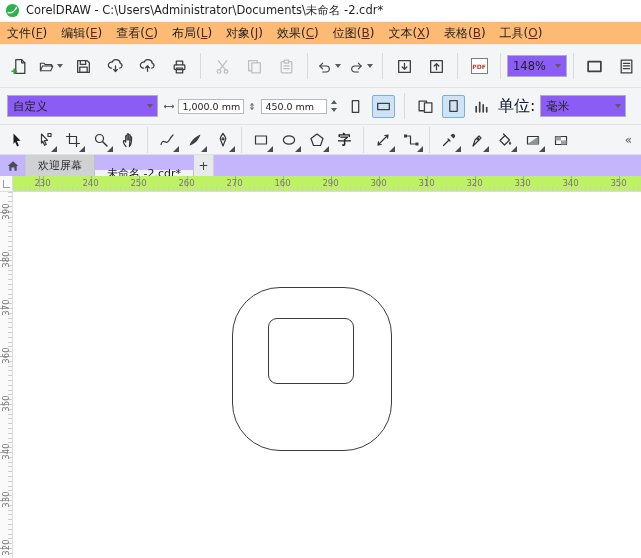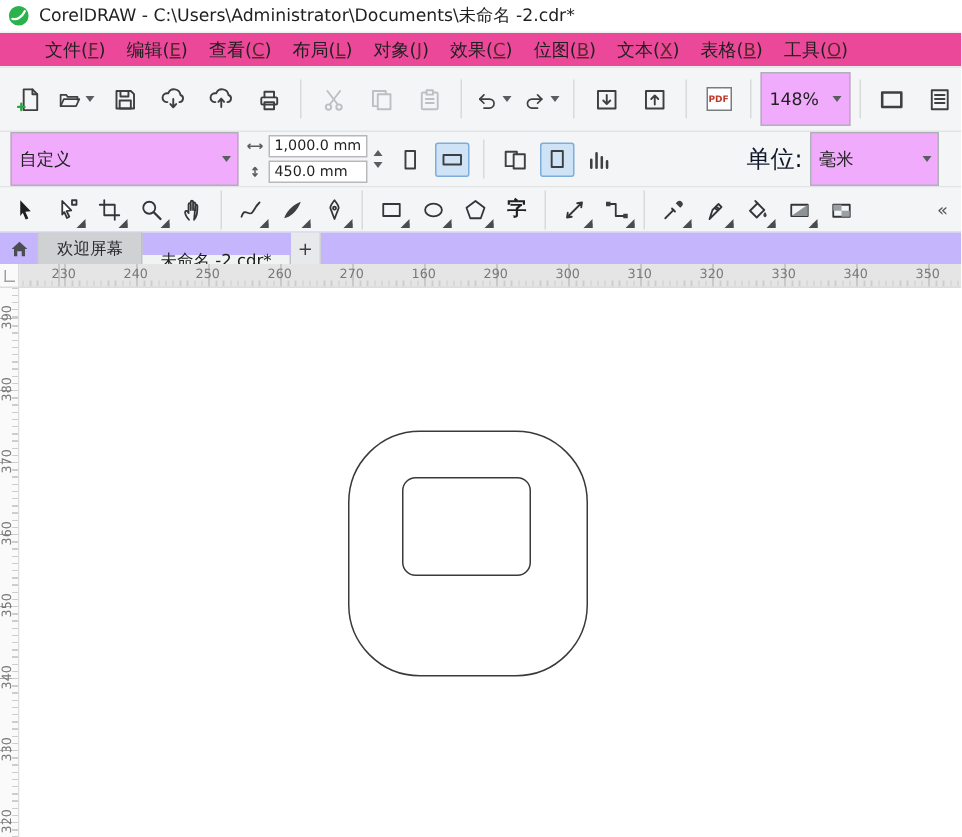--- a/index.html
+++ b/index.html
@@ -6,45 +6,45 @@
   html,body { background:#fff; }
   body { font-family:"DejaVu Sans","Liberation Sans",sans-serif; }
   .window { position:relative; width:641px; height:558px; background:#fff; overflow:hidden; }
 
   
   .titlebar { position:absolute; top:0; left:0; right:0; height:22px; background:#fff; display:flex; align-items:center; gap:6px; padding-left:5px; border-bottom:1px solid #f0f0f0; }
   .logo { width:15px; height:15px; }
   .title-text { font-size:11.5px; color:#1f1f1f; white-space:nowrap; }
 
   
-  .menubar { position:absolute; top:22px; left:0; right:0; height:23px; background:#ec4899; display:flex; align-items:center; font-size:12px; color:#1f1f1f; border-bottom:1px solid #ececec;padding-left:23px; }
+  .menubar { position:absolute; top:22px; left:0; right:0; height:23px; background:#fdba74; display:flex; align-items:center; font-size:12px; color:#1f1f1f; border-bottom:1px solid #ececec; }
   .menu-item { padding:2px 7px; cursor:default; white-space:nowrap; }
   .mkeywrap::before { content:"("; }
   .mkeywrap::after { content:")"; }
   .mkey { text-decoration:underline; color:#5a2a2a; }
 
   
   .stdbar { position:absolute; top:45px; left:0; right:0; height:43px; background:#f4f5f6; border-bottom:1px solid #e2e3e4; display:flex; align-items:center; padding:0 4px; gap:2px; }
   .tbtn { height:32px; min-width:30px; display:flex; align-items:center; justify-content:center; gap:3px; border-radius:2px; padding:0 3px; }
   .sep { width:1px; height:26px; background:#d9dadb; margin:0 4px; flex:0 0 1px; }
   .ic { width:17px; height:17px; stroke:#3f3f3f; fill:none; stroke-width:1.2; stroke-linecap:round; stroke-linejoin:round; }
   .ic.dis { stroke:#bcc0c3; }
   .caret { width:0; height:0; border-left:3.5px solid transparent; border-right:3.5px solid transparent; border-top:4px solid #5a5d60; }
-  .combo { height:36px; background:#f0abfc; border:1px solid #aeb2b6; display:flex; align-items:center; font-size:11.5px; color:#222; }
+  .combo { height:22px; background:#8b5cf6; border:1px solid #aeb2b6; display:flex; align-items:center; font-size:11.5px; color:#222; }
   .combo-val { flex:1; padding:0 5px; white-space:nowrap; overflow:hidden; }
   .combo-dd { width:15px; display:flex; align-items:center; justify-content:center; }
   .zoomcombo { width:64px; }
   .pdfbox { width:17px; height:16px; border:1px solid #7a7d80; background:#fff; display:flex; align-items:center; justify-content:center; font-size:6px; font-weight:bold; color:#c0392b; letter-spacing:0; }
   .push-right { margin-left:auto; }
 
   
   .propbar { position:absolute; top:88px; left:0; right:0; height:37px; background:#f4f5f6; border-bottom:1px solid #e2e3e4; display:flex; align-items:center; padding:0 7px; gap:5px; }
   .preset { width:152px; }
   .dims { display:flex; align-items:center; gap:2px; }
-  .dimcol { display:flex; flex-direction:column; gap:2px;align-items:flex-end; }
+  .dimcol { display:flex; gap:2px;align-items:flex-end; }
   .dimrow { display:flex; align-items:center; gap:3px; }
   .dimico { width:12px; height:9px; stroke:#5a5d60; fill:none; stroke-width:1; }
   .dimbox { width:66px; height:15px; border:1px solid #b6b8bc; background:#fff; font-size:9.5px; line-height:13px; padding:0 3px; color:#222; white-space:nowrap; }
   .spincol { display:flex; flex-direction:column; gap:4px; padding:0 2px; }
   .sp-up { width:0; height:0; border-left:3px solid transparent; border-right:3px solid transparent; border-bottom:4px solid #5a5d60; }
   .sp-dn { width:0; height:0; border-left:3px solid transparent; border-right:3px solid transparent; border-top:4px solid #5a5d60; }
   .pbtn { width:23px; height:23px; display:flex; align-items:center; justify-content:center; border:1px solid transparent; border-radius:2px; }
   .pbtn.pressed { background:#cfe3f7; border-color:#7fadda; }
   .units-label { font-size:16px; color:#0f172a; margin-left:auto; white-space:nowrap; }
   .unitscombo { width:86px; margin-right:8px; }
@@ -60,21 +60,21 @@
   
   .tabbar { position:absolute; top:155px; left:0; right:0; height:21px; background:#c4b5fd; display:flex; align-items:stretch; }
   .home { width:26px; display:flex; align-items:center; justify-content:center; border-right:1px solid #c9cbcc; }
   .tab { display:flex; align-items:center; padding:0 12px; font-size:11px; color:#2a2d30; background:#cfd1d2; border-right:1px solid #bfc1c2; white-space:nowrap; }
   .tab.active { background:#f1f2f2; color:#1a1c1e;margin-top:15px; }
   .newtab { width:20px; display:flex; align-items:center; justify-content:center; font-size:12px; color:#3c3f42; background:#e7e9ea; border-right:1px solid #cfd1d2; }
 
   
   .corner { position:absolute; top:176px; left:0; width:13px; height:16px; background:#fafafa; border-right:1px solid #dcdcdc; border-bottom:1px solid #dcdcdc; }
   .corner::after { content:""; position:absolute; left:3px; top:4px; width:6px; height:7px; border-left:1px solid #9f9f9f; border-bottom:1px solid #9f9f9f; }
-  .hruler { position:absolute; top:176px; left:13px; right:0; height:16px; background:#e5e5e5; border-bottom:1px solid #dcdcdc; overflow:hidden; }
+  .hruler { position:absolute; top:176px; left:13px; right:0; height:16px; background:#bef264; border-bottom:1px solid #dcdcdc; overflow:hidden; }
   .hminor { position:absolute; bottom:0; left:0; right:0; height:4px; background:repeating-linear-gradient(90deg,#cdcdcd 0 1px,transparent 1px 4.8px); background-position:30px 0; }
   .hmajor { position:absolute; top:0; bottom:0; left:0; right:0; background:repeating-linear-gradient(90deg,#a8a8a8 0 1px,transparent 1px 48px); background-position:30px 0; }
   .hl { position:absolute; top:1.5px; width:25px; text-align:center; font-size:8.5px; color:#787878; }
   .vruler { position:absolute; top:192px; left:0; bottom:0; width:13px; background:#fafafa; border-right:1px solid #dcdcdc; overflow:hidden; }
   .vminor { position:absolute; top:0; bottom:0; right:0; width:4px; background:repeating-linear-gradient(180deg,#cdcdcd 0 1px,transparent 1px 4.8px); background-position:0 20px; }
   .vmajor { position:absolute; top:0; bottom:0; left:0; right:0; background:repeating-linear-gradient(180deg,#a8a8a8 0 1px,transparent 1px 48px); background-position:0 20px; }
   .vl { position:absolute; left:-6px; width:24px; height:11px; text-align:center; font-size:8.5px; color:#787878; transform:rotate(-90deg); }
 
   
   .canvas { position:absolute; top:192px; left:13px; right:0; bottom:0; background:#ffffff; }

